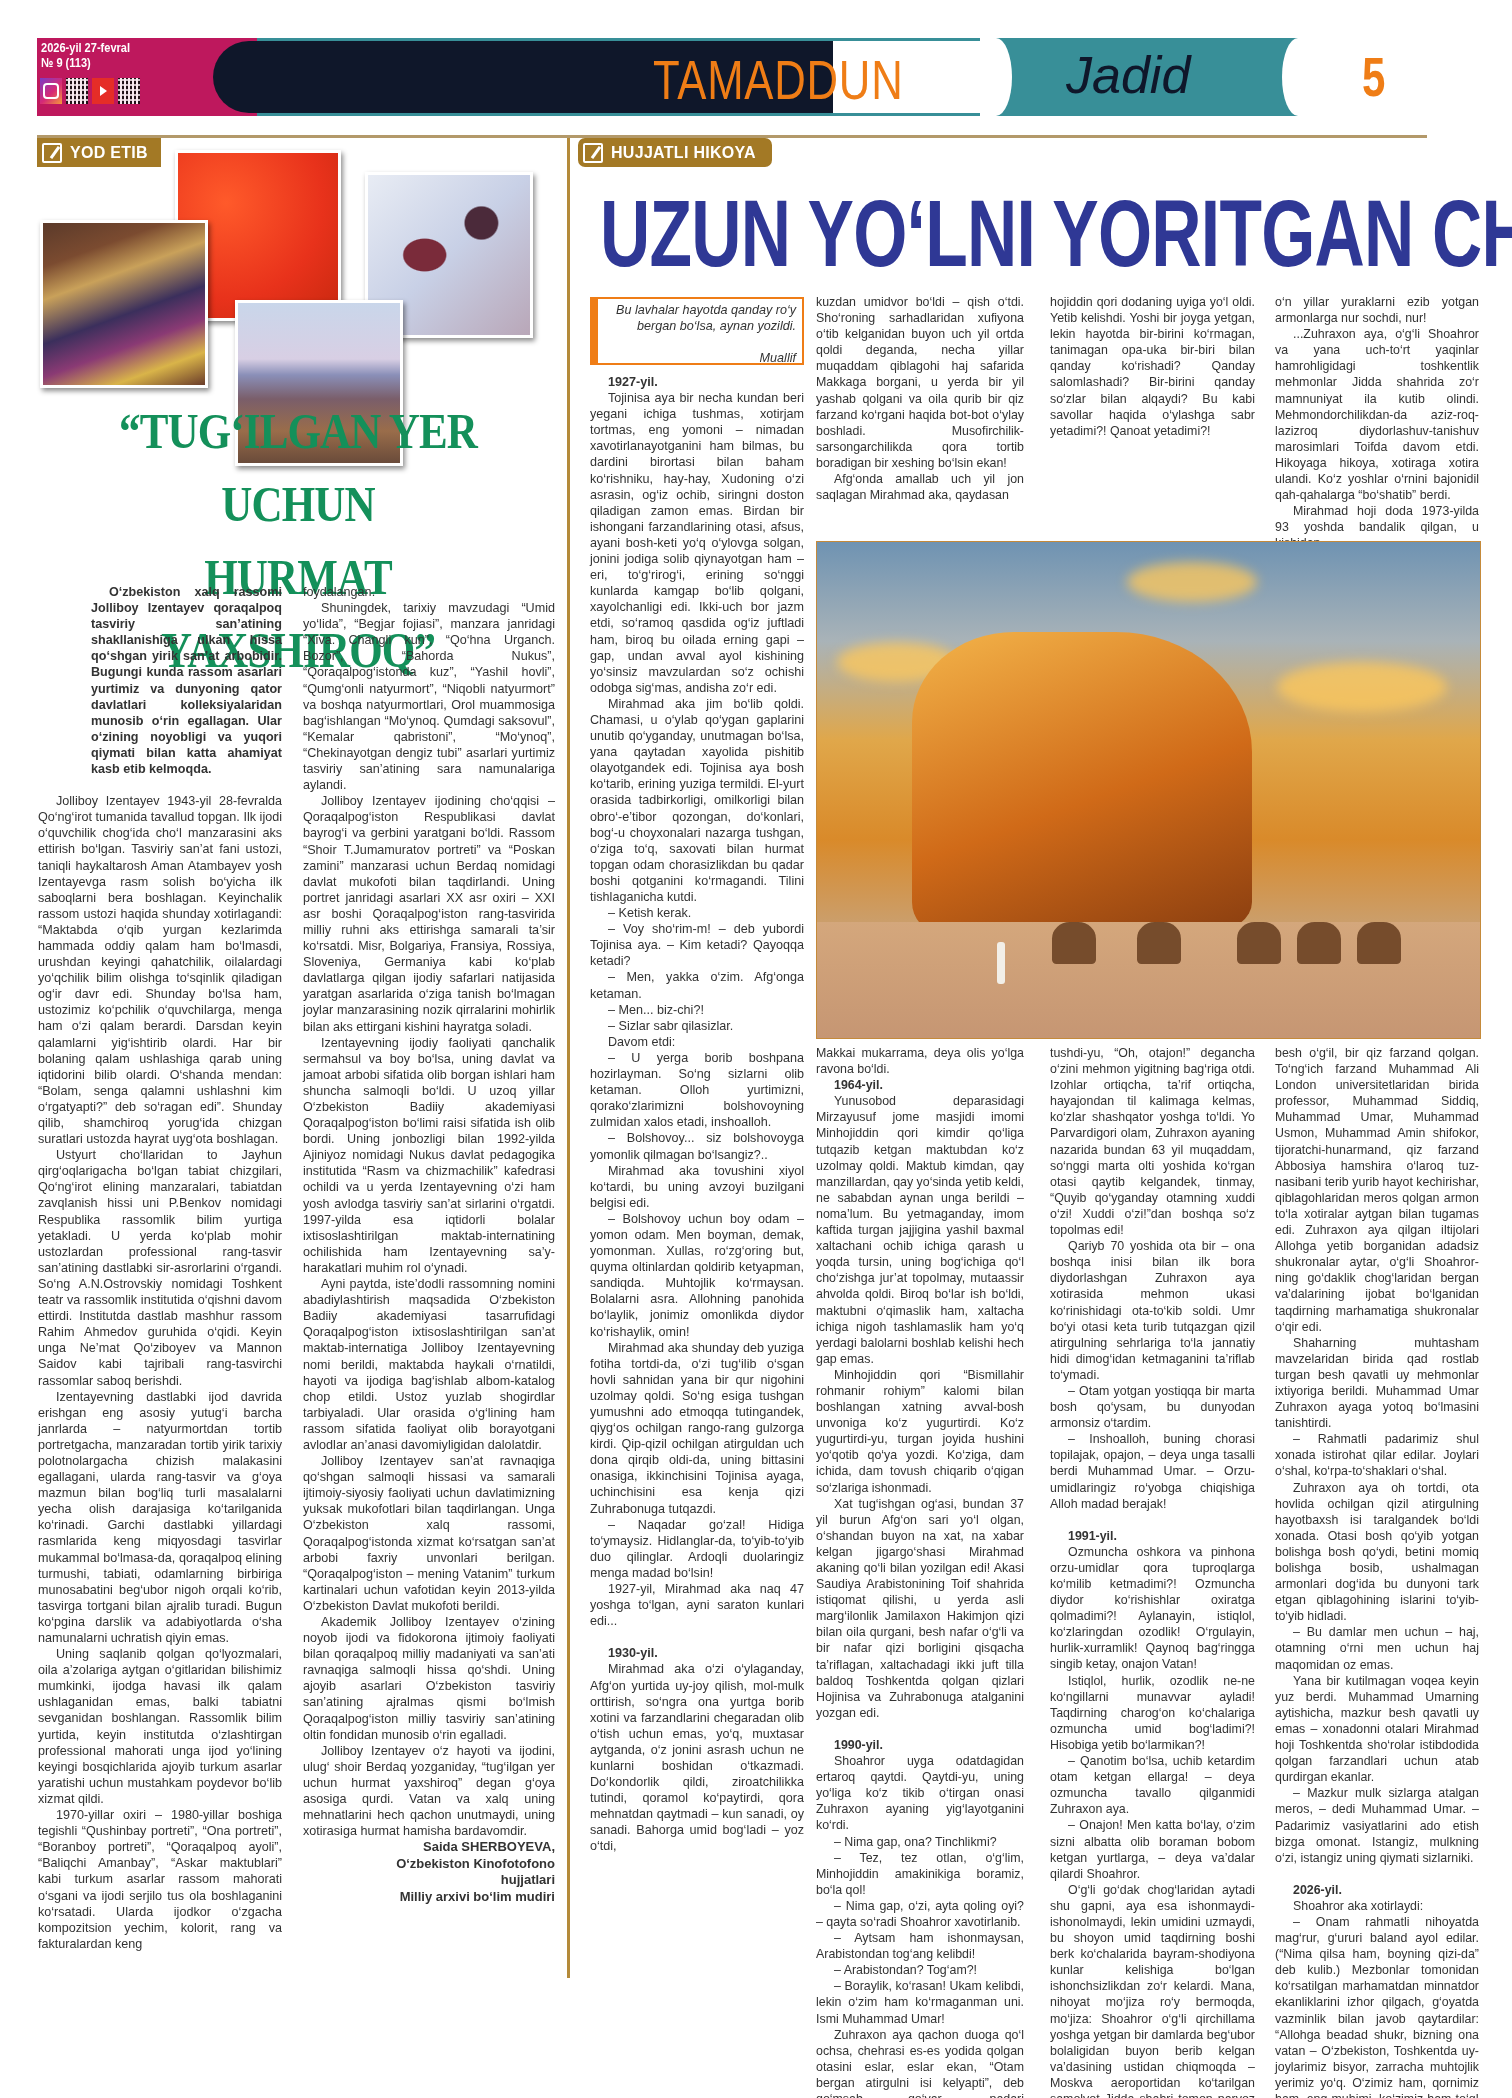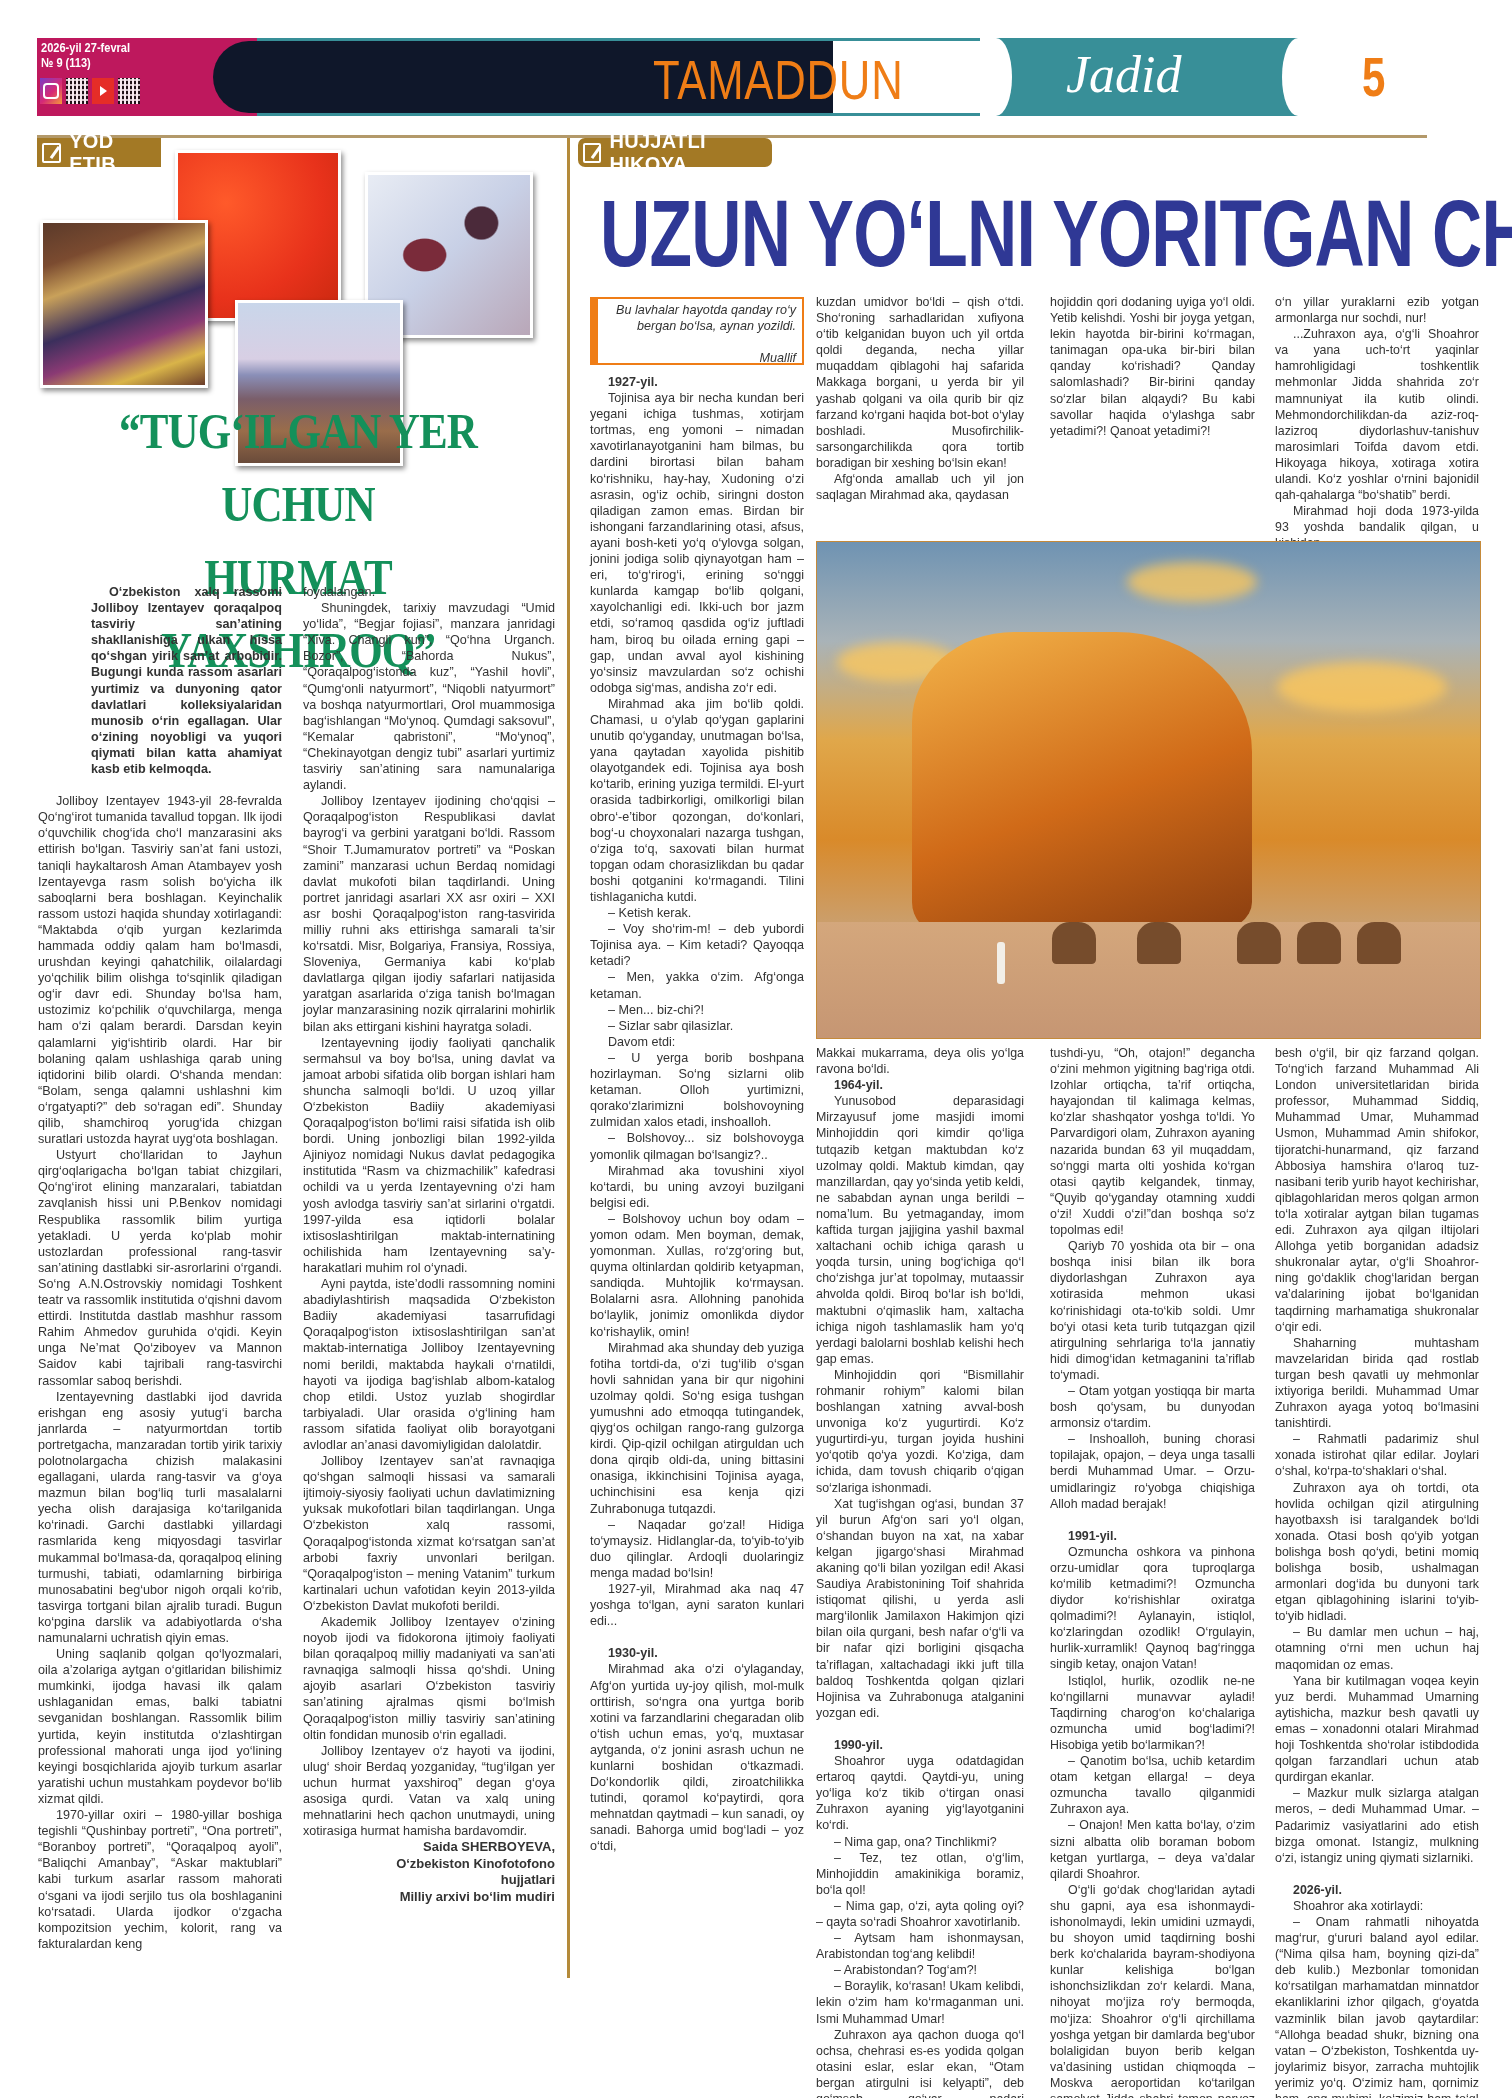--- a/index.html
+++ b/index.html
@@ -16,25 +16,25 @@
   .qr:after{content:"";position:absolute;inset:0;background:repeating-linear-gradient(0deg,transparent 0 3px,rgba(255,255,255,.8) 3px 5px);}
   .yt{width:22px;height:26px;background:#e52d27;display:flex;align-items:center;justify-content:center;}
   .yt i{width:0;height:0;border-left:7px solid #fff;border-top:5px solid transparent;border-bottom:5px solid transparent;display:block;}
   .mast-white{position:absolute;left:176px;top:3px;width:620px;height:72px;background:#0f172a;border-radius:36px 0 0 36px / 36px 0 0 36px;}
   .mast-rule-top{position:absolute;left:220px;top:0;width:745px;height:3px;background:#388f98;}
   .mast-rule-bot{position:absolute;left:220px;top:75px;width:745px;height:3px;background:#388f98;}
   .section-title{position:absolute;left:440px;top:6px;color:#ef7d16;font-family:"Liberation Sans Narrow","Liberation Sans",sans-serif;font-size:56px;line-height:66px;letter-spacing:1px;transform:scaleX(.78);transform-origin:left top;}
   .mast-teal{position:absolute;left:959px;top:0;width:302px;height:78px;background:#388f98;border-radius:0;}
   .mast-teal:before{content:"";position:absolute;left:-16px;top:0;width:32px;height:78px;background:#fff;border-radius:0 50% 50% 0/0 50% 50% 0;}
   .mast-teal:after{content:"";position:absolute;right:-16px;top:0;width:32px;height:78px;background:#fff;border-radius:50% 0 0 50%/50% 0 0 50%;}
-  .brand{position:absolute;left:70px;top:2px;color:#ffffff;font-family:Liberation Serif, serif;font-style:italic;font-size:52px;line-height:70px;}
+  .brand{position:absolute;left:70px;top:2px;color:#0f172a;font-family:Liberation Sans, sans-serif;font-style:italic;font-size:52px;line-height:70px;}
   .page-num{position:absolute;left:1325px;top:0;color:#ef7d16;font-family:"Liberation Sans",sans-serif;font-weight:bold;font-size:56px;line-height:78px;transform:scaleX(.75);transform-origin:left top;}
   .gold-rule{position:absolute;left:37px;top:135px;width:1390px;height:3px;background:#b3996a;}
   .col-rule{position:absolute;left:567px;top:138px;width:3px;height:1840px;background:#b48a3a;}
-  .tag{position:absolute;height:29px;background:#a37925;color:#fff;display:flex;align-items:center;font-family:"Liberation Sans Narrow","Liberation Sans",sans-serif;font-weight:bold;font-size:20px;letter-spacing:.3px;}
+  .tag{position:absolute;height:29px;background:#a37925;color:#fff;display:flex;align-items:center;font-family:"Liberation Sans Narrow","Liberation Sans",sans-serif;font-weight:bold;font-size:16px;letter-spacing:.3px;}
   .tag .pen{width:20px;height:20px;border:2px solid #fff;border-radius:2px;margin:0 8px 0 5px;position:relative;box-sizing:border-box;}
   .tag .pen:after{content:"";position:absolute;left:4px;top:6px;width:14px;height:3px;background:#fff;transform:rotate(-55deg);}
   
   .paint{position:absolute;box-shadow:2px 3px 5px rgba(0,0,0,.45);border:3px solid #fff;}
   .p1{left:40px;top:220px;width:162px;height:162px;background:
      linear-gradient(160deg,#5b3a2a 0,#7b4b30 20%,#c9a15a 35%,#3b2f5c 55%,#8a3a74 70%,#d9b449 85%,#6a3c2a 100%);}
   .p2{left:175px;top:150px;width:160px;height:165px;background:radial-gradient(circle at 30% 30%,#ff5a2a,#e8321b 60%,#c7280f);}
   .p3{left:365px;top:172px;width:162px;height:160px;background:
      radial-gradient(ellipse at 35% 50%,#7a2b3a 0 14%,transparent 15%),
      radial-gradient(ellipse at 70% 30%,#4b2a3a 0 10%,transparent 11%),

